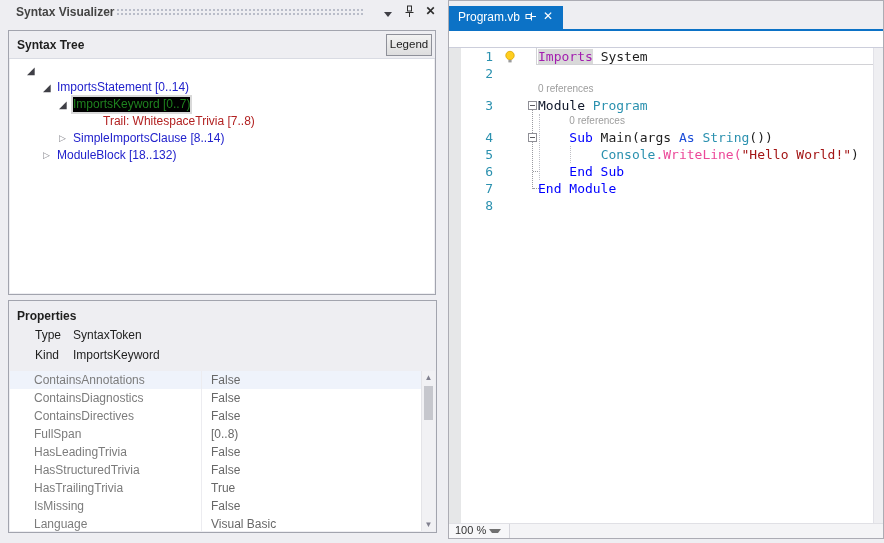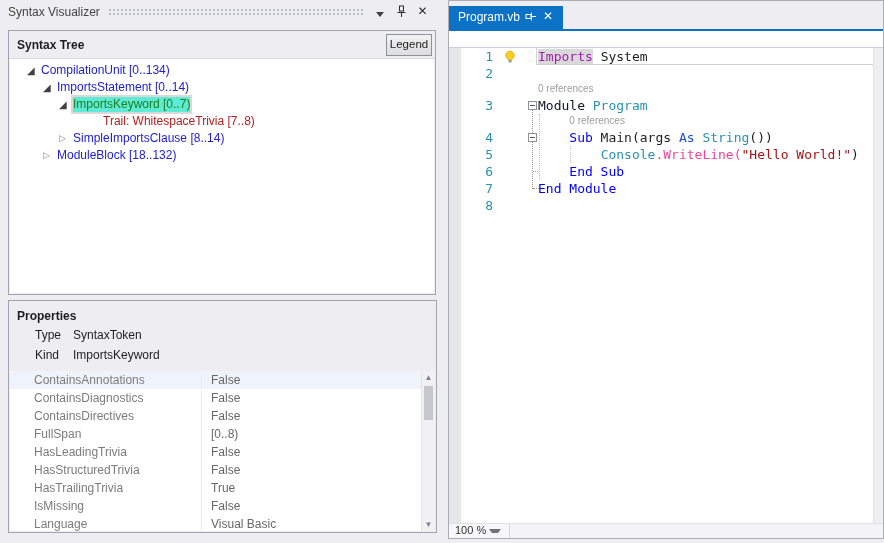--- a/index.html
+++ b/index.html
@@ -1,39 +1,39 @@
 <!DOCTYPE html>
 <html><head>
 <meta charset="utf-8">
 <style>
   html,body{margin:0;padding:0;}
   body{font-family:"Liberation Sans",sans-serif;background:#DADBE0;}
   .screen{position:relative;width:884px;height:543px;background:#EEEEF2;overflow:hidden;font-size:12px;color:#1E1E1E;}
 
   
   .toolwin{position:absolute;left:0;top:0;width:443px;height:533px;}
-  .tw-title{position:absolute;left:0;top:0;right:0;height:23px;}
+  .tw-title{position:absolute;left:8px;top:0;right:0;height:23px;font-weight:bold;}
   .tw-title-text{position:absolute;left:8px;top:5px;color:#444;}
   .grip{position:absolute;left:108px;right:78px;top:8px;height:7px;
         background-image:radial-gradient(circle,#B9BDC9 1px,transparent 1.1px);
         background-size:4px 4px;}
   .tw-btn{position:absolute;top:3px;width:17px;height:17px;text-align:center;line-height:17px;color:#2D2D2D;cursor:default;}
   .tw-caret{border:0;width:0;height:0;position:absolute;top:9px;border-left:4px solid transparent;border-right:4px solid transparent;border-top:5px solid #3F3F46;}
   .panel{position:absolute;background:#EEEEF2;border:1px solid #A2A4AE;box-sizing:border-box;}
   .tree-panel{left:8px;top:30px;width:428px;height:265px;}
   .tree-head{position:relative;height:27px;border-bottom:1px solid #D9DBE3;}
   .tree-head b{position:absolute;left:8px;top:7px;}
   .legend-btn{position:absolute;right:3px;top:3px;width:44px;height:20px;background:linear-gradient(#F2F2F2,#DDDDDE);border:1px solid #8E9099;font-size:11.5px;color:#222;text-align:center;line-height:18px;}
   .tree-body{position:absolute;left:1px;right:1px;top:28px;bottom:1px;background:#fff;overflow:hidden;padding-top:3px;}
   .tree-row{position:relative;height:17px;}
   .exp{position:absolute;top:1px;width:12px;font-size:9px;line-height:15px;}
   .exp.expanded{color:#3F3F46;font-size:10px;}
   .exp.collapsed{color:#85858C;}
   .tree-label{position:absolute;top:1px;white-space:pre;line-height:15px;}
-  .tree-label.sel{background:#5eead4;box-shadow:0 0 0 2px #D9D9D9;}
+  .tree-label.sel{background:#000000;box-shadow:0 0 0 2px #D9D9D9;}
 
   .props-panel{left:8px;top:300px;width:429px;height:233px;}
   .props-head b{position:absolute;left:8px;top:8px;}
   .kv{position:absolute;left:26px;}
   .kv .v{position:absolute;left:38px;white-space:nowrap;}
   .props-grid{position:absolute;left:1px;right:1px;top:70px;bottom:1px;background:#fff;overflow:hidden;}
   .prop-row{position:relative;height:18px;line-height:18px;}
   .prop-row.first{background:#EFF3FB;}
   .prop-name{position:absolute;left:24px;color:#7C7C7C;}
   .prop-val{position:absolute;left:191px;color:#686868;border-left:1px solid #ECECF0;padding-left:9px;height:18px;}
@@ -107,21 +107,20 @@
     </div>
 
     <div class="panel tree-panel">
       <div class="tree-head">
         <b>Syntax Tree</b>
         <span class="legend-btn">Legend</span>
       </div>
       <div class="tree-body">
           <div class="tree-row">
             <span class="exp expanded" style="left: 17px;">◢</span>
-            <span class="tree-label" style="left: 31px; color: rgb(34, 34, 204);">CompilationUnit [0..134)</span>
           </div>
           <div class="tree-row">
             <span class="exp expanded" style="left: 33px;">◢</span>
             <span class="tree-label" style="left: 47px; color: rgb(34, 34, 204);">ImportsStatement [0..14)</span>
           </div>
           <div class="tree-row">
             <span class="exp expanded" style="left: 49px;">◢</span>
             <span class="tree-label sel" style="left: 63px; color: rgb(30, 128, 30);">ImportsKeyword [0..7)</span>
           </div>
           <div class="tree-row">

